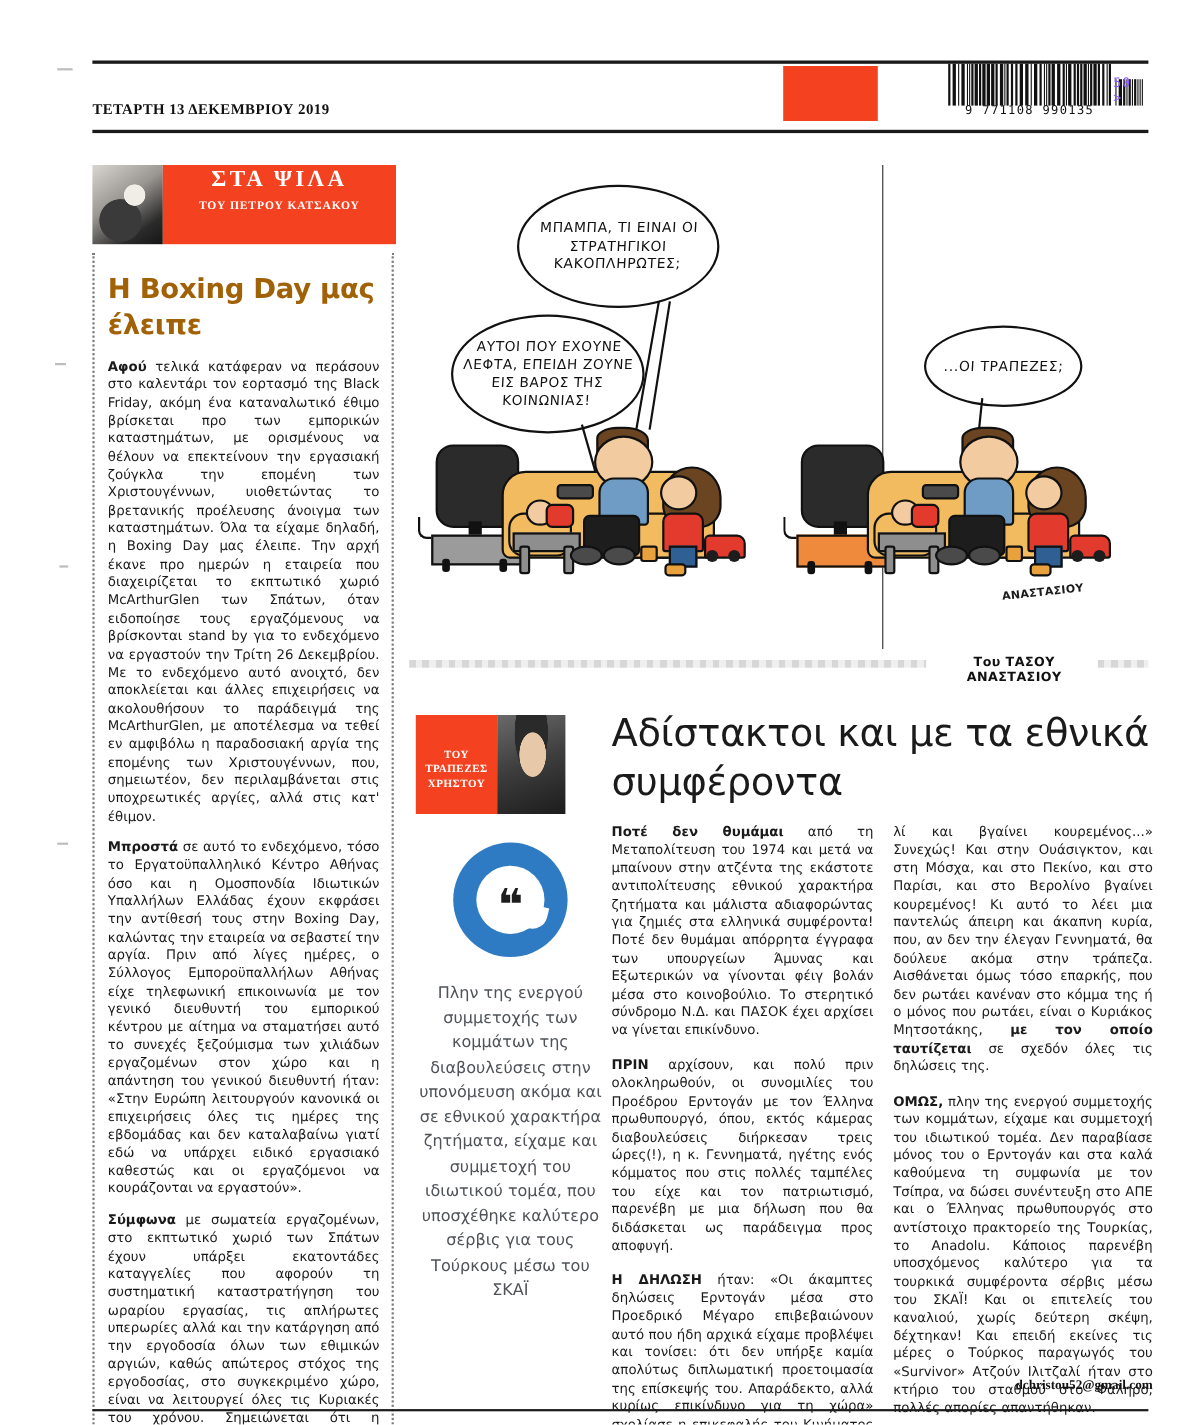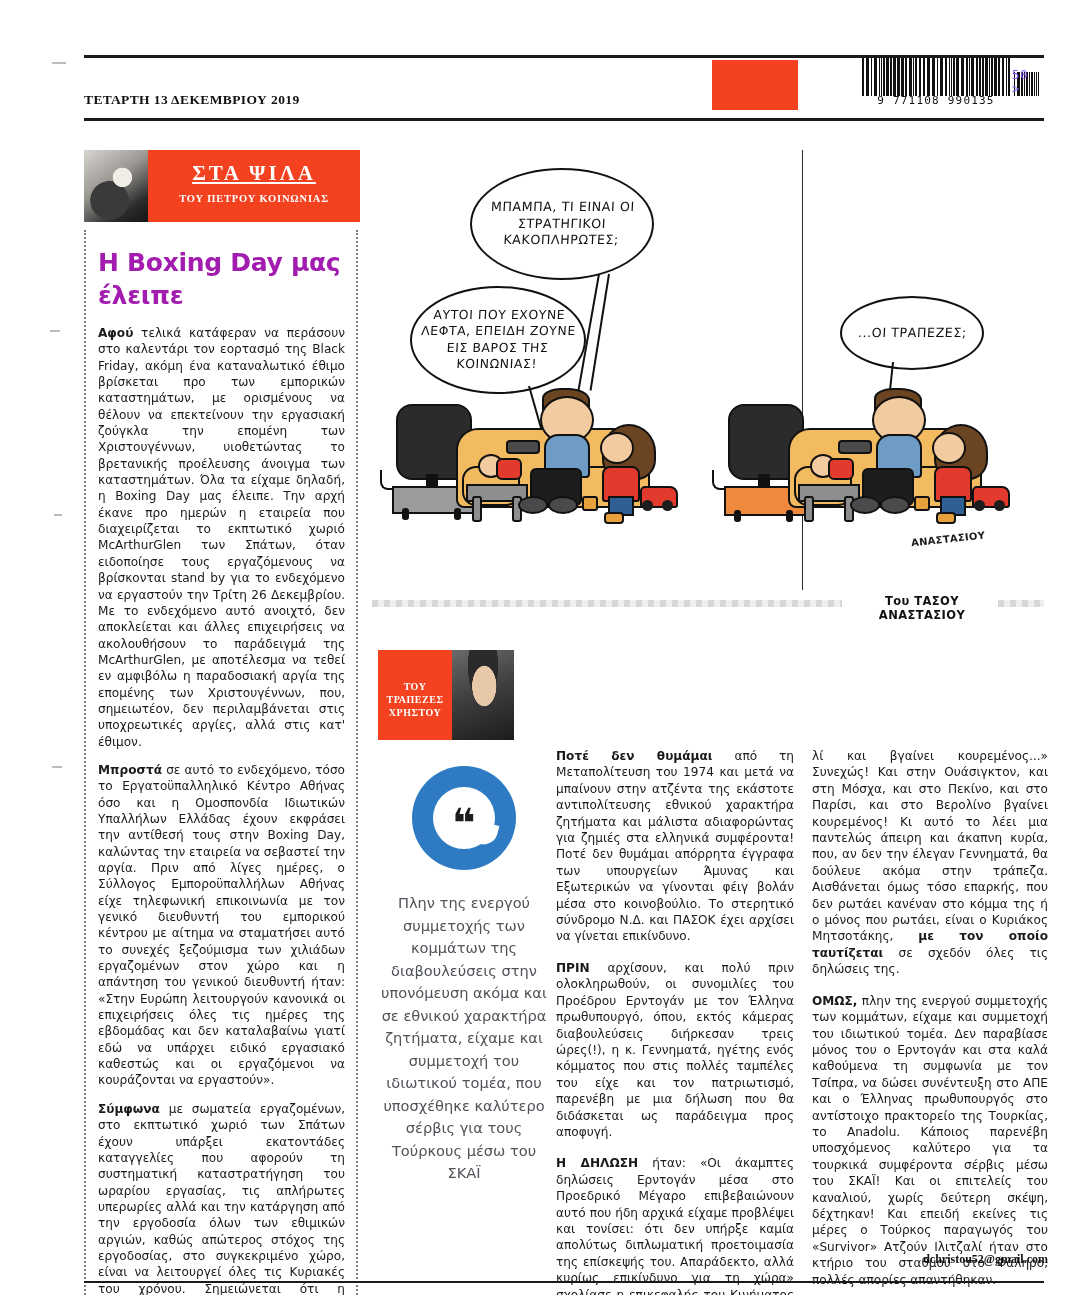--- a/index.html
+++ b/index.html
@@ -49,35 +49,35 @@
     background:
       radial-gradient(circle at 60% 38%, #f0ece6 0 16%, rgba(0,0,0,0) 17%),
       radial-gradient(circle at 40% 70%, #3a3a3a 0 30%, rgba(0,0,0,0) 31%),
       linear-gradient(145deg,#d9d6d1 0%,#9a9792 42%,#2b2b2b 78%,#151515 100%);
   }
   #stapsila-box{
     position:absolute;left:64px;top:0;width:212px;height:72px;background:#f4411f;color:#fff;text-align:center;
   }
   #stapsila-title{
     font-family:"Liberation Serif","DejaVu Serif",serif;
-    font-weight:700;font-size:21px;letter-spacing:3px;padding-top:11px;text-decoration:underline;
+    font-weight:700;font-size:21px;letter-spacing:3px;padding-top:0;
   }
   #stapsila-author{
     font-family:"Liberation Serif","DejaVu Serif",serif;
     font-weight:700;font-size:10.5px;letter-spacing:.8px;line-height:13px;padding-top:6px;
   }
   #left-dotted{
     position:absolute;left:0;top:80px;width:274px;height:1184px;
     border-left:2px dotted #7a7a7a;border-right:2px dotted #7a7a7a;border-bottom:2px dotted #7a7a7a;
     box-sizing:border-box;
   }
   #left-headline{
     position:absolute;left:14px;top:96px;width:248px;
     font-family:"DejaVu Sans","Liberation Sans",sans-serif;
-    font-weight:700;font-size:25px;line-height:33px;letter-spacing:-.3px;color:#a21caf;
+    font-weight:700;font-size:25px;line-height:33px;letter-spacing:-.3px;color:#a16207;
   }
   #left-body{
     position:absolute;left:14px;top:175px;width:247px;
     font-size:12.1px;line-height:16.35px;text-align:justify;color:#1a1a1a;
     font-family:"DejaVu Sans","Liberation Sans",sans-serif;
   }
   #left-body p{margin:0 0 12px 0;}
   #left-body b{font-weight:700;}
 
   
@@ -239,21 +239,21 @@
       </div>
     <div id="addon-digits">50 &gt;</div>
   </div>
   <div class="rule" id="rule-bottom"></div>
 
   <div id="col-left">
     <div id="left-dotted"></div>
     <div id="stapsila-photo"></div>
     <div id="stapsila-box">
       <div id="stapsila-title">ΣΤΑ ΨΙΛΑ</div>
-      <div id="stapsila-author">ΤΟΥ ΠΕΤΡΟΥ ΚΟΙΝΩΝΙΑΣ</div>
+      <div id="stapsila-author">ΤΟΥ ΠΕΤΡΟΥ ΚΑΤΣΑΚΟΥ</div>
     </div>
     <div id="left-headline">Η Boxing Day μας έλειπε</div>
     <div id="left-body">
         <p><b>Αφού</b> τελικά κατάφεραν να περάσουν στο καλεντάρι τον εορτασμό της Black Friday, ακόμη ένα καταναλωτικό έθιμο βρίσκεται προ των εμπορικών καταστημάτων, με ορισμένους να θέλουν να επεκτείνουν την εργασιακή ζούγκλα την επομένη των Χριστουγέννων, υιοθετώντας το βρετανικής προέλευσης άνοιγμα των καταστημάτων. Όλα τα είχαμε δηλαδή, η Boxing Day μας έλειπε. Την αρχή έκανε προ ημερών η εταιρεία που διαχειρίζεται το εκπτωτικό χωριό McArthurGlen των Σπάτων, όταν ειδοποίησε τους εργαζόμενους να βρίσκονται stand by για το ενδεχόμενο να εργαστούν την Τρίτη 26 Δεκεμβρίου. Με το ενδεχόμενο αυτό ανοιχτό, δεν αποκλείεται και άλλες επιχειρήσεις να ακολουθήσουν το παράδειγμά της McArthurGlen, με αποτέλεσμα να τεθεί εν αμφιβόλω η παραδοσιακή αργία της επομένης των Χριστουγέννων, που, σημειωτέον, δεν περιλαμβάνεται στις υποχρεωτικές αργίες, αλλά στις κατ' έθιμον.</p>
         <p><b>Μπροστά</b> σε αυτό το ενδεχόμενο, τόσο το Εργατοϋπαλληλικό Κέντρο Αθήνας όσο και η Ομοσπονδία Ιδιωτικών Υπαλλήλων Ελλάδας έχουν εκφράσει την αντίθεσή τους στην Boxing Day, καλώντας την εταιρεία να σεβαστεί την αργία. Πριν από λίγες ημέρες, ο Σύλλογος Εμποροϋπαλλήλων Αθήνας είχε τηλεφωνική επικοινωνία με τον γενικό διευθυντή του εμπορικού κέντρου με αίτημα να σταματήσει αυτό το συνεχές ξεζούμισμα των χιλιάδων εργαζομένων στον χώρο και η απάντηση του γενικού διευθυντή ήταν: «Στην Ευρώπη λειτουργούν κανονικά οι επιχειρήσεις όλες τις ημέρες της εβδομάδας και δεν καταλαβαίνω γιατί εδώ να υπάρχει ειδικό εργασιακό καθεστώς και οι εργαζόμενοι να κουράζονται να εργαστούν».</p>
         <p><b>Σύμφωνα</b> με σωματεία εργαζομένων, στο εκπτωτικό χωριό των Σπάτων έχουν υπάρξει εκατοντάδες καταγγελίες που αφορούν τη συστηματική καταστρατήγηση του ωραρίου εργασίας, τις απλήρωτες υπερωρίες αλλά και την κατάργηση από την εργοδοσία όλων των εθιμικών αργιών, καθώς απώτερος στόχος της εργοδοσίας, στο συγκεκριμένο χώρο, είναι να λειτουργεί όλες τις Κυριακές του χρόνου. Σημειώνεται ότι η McArthurGlen Athens είχε επιλέξει να λειτουργήσουν τα καταστήματά της στις 2 Ιανουαρίου 2017, ημέρα η οποία παραδοσιακά οι εμπορικές επιχειρήσεις παραμένουν κλειστές επειδή το προσωπικό έχει εργαστεί τις τρεις προηγούμενες Κυριακές και έχει ήδη ενημερώσει τους εργαζόμενους ότι το ίδιο θα πράξει και φέτος.</p>
       </div>
   </div>
 
   <div id="vrule-1"></div>
@@ -354,20 +354,21 @@
     <div id="signature">ΑΝΑΣΤΑΣΙΟΥ</div>
   </div>
 
   <div id="cartoon-credit-rule-l"></div>
   <div id="cartoon-credit-rule-r"></div>
   <div id="cartoon-credit">Του ΤΑΣΟΥ ΑΝΑΣΤΑΣΙΟΥ</div>
 
   <div id="byline-box"></div>
   <div id="byline-text">ΤΟΥ ΤΡΑΠΕΖΕΣ ΧΡΗΣΤΟΥ</div>
   <div id="byline-photo"></div>
+  <div id="a2-headline">Αδίστακτοι και με τα εθνικά συμφέροντα</div>
 
   <div id="quote-circle">
     <div id="quote-inner">
       <div id="quote-glyph">❝</div>
       <div id="quote-tail"></div>
     </div>
   </div>
   <div id="pullquote">Πλην της ενεργού συμμετοχής των κομμάτων της διαβουλεύσεις στην υπονόμευση ακόμα και σε εθνικού χαρακτήρα ζητήματα, είχαμε και συμμετοχή του ιδιωτικού τομέα, που υποσχέθηκε καλύτερο σέρβις για τους Τούρκους μέσω του ΣΚΑΪ</div>
 
   <div class="a2col" id="a2-col-mid">

